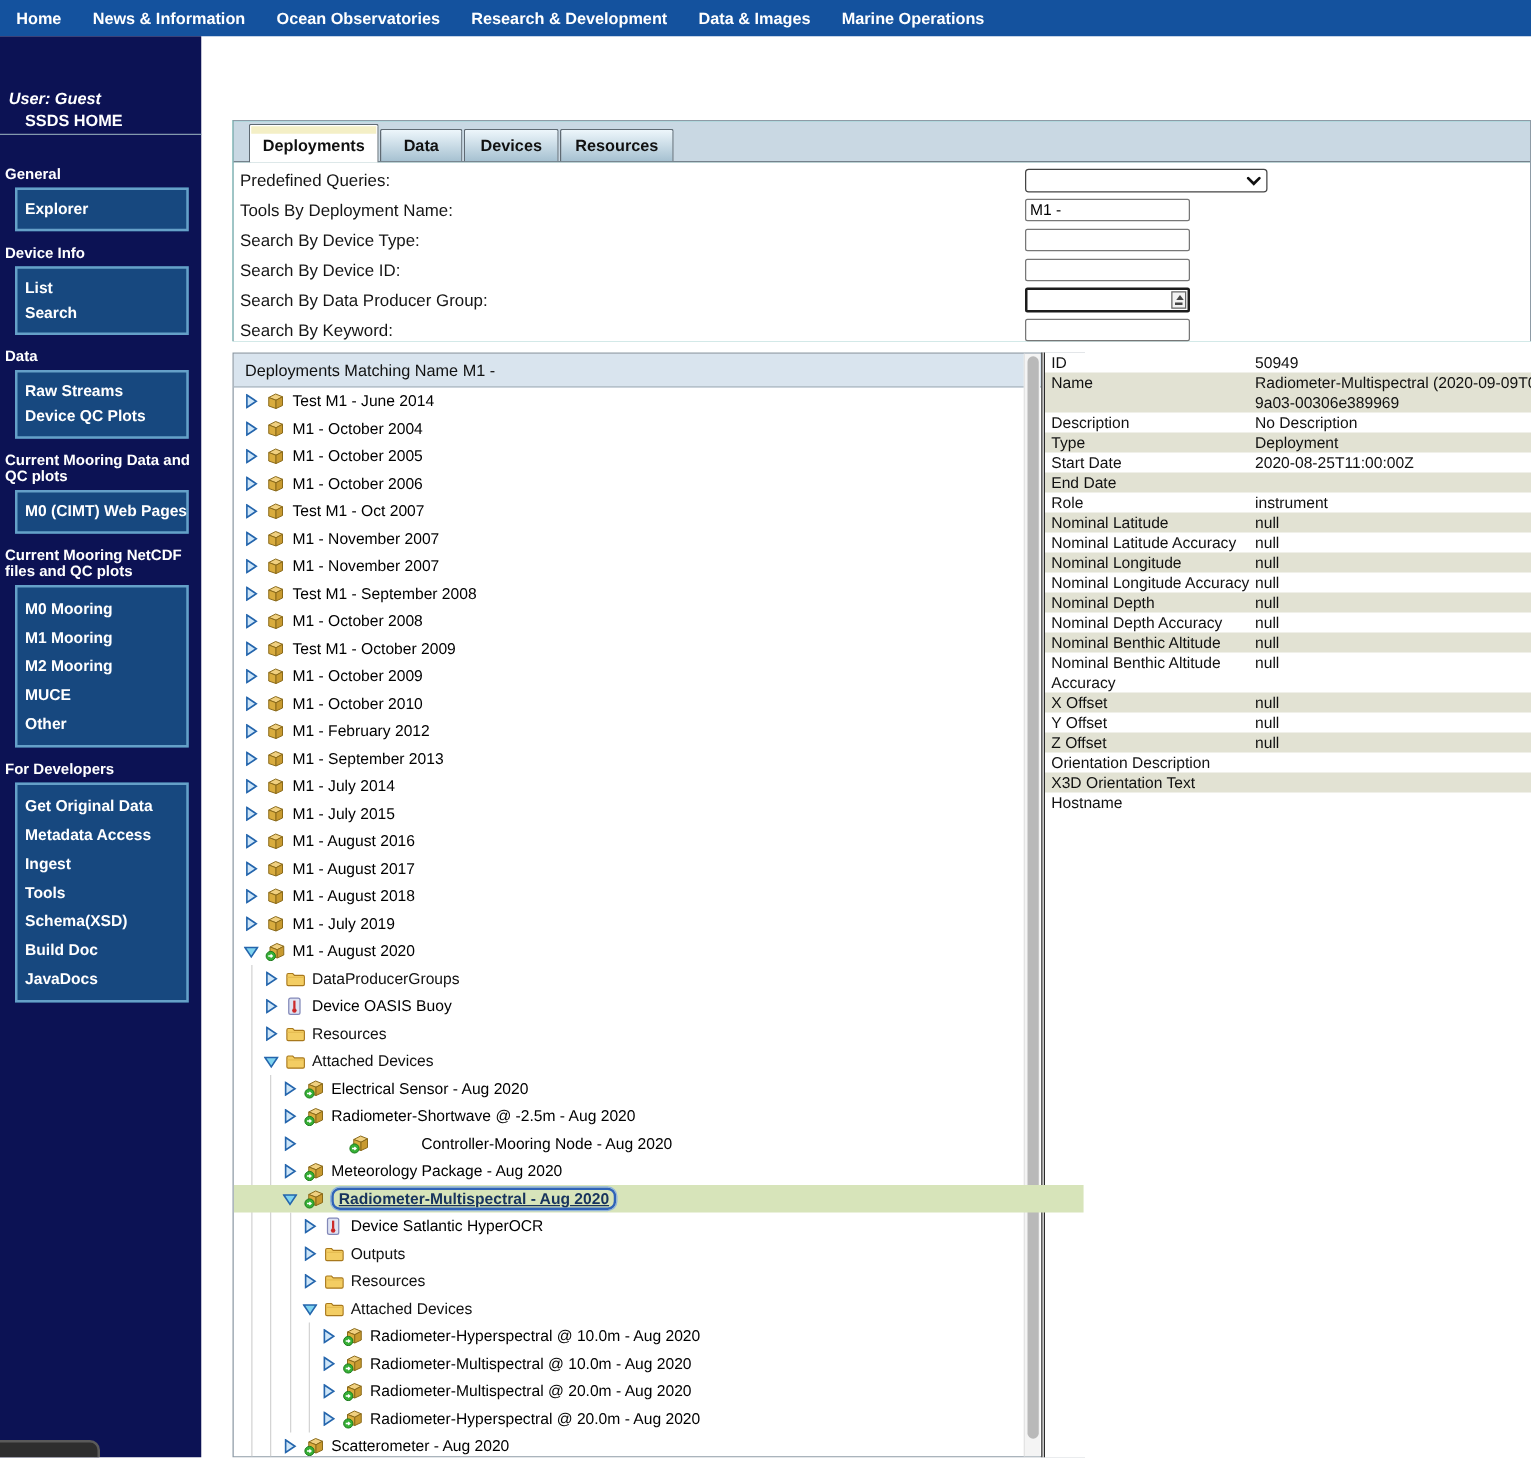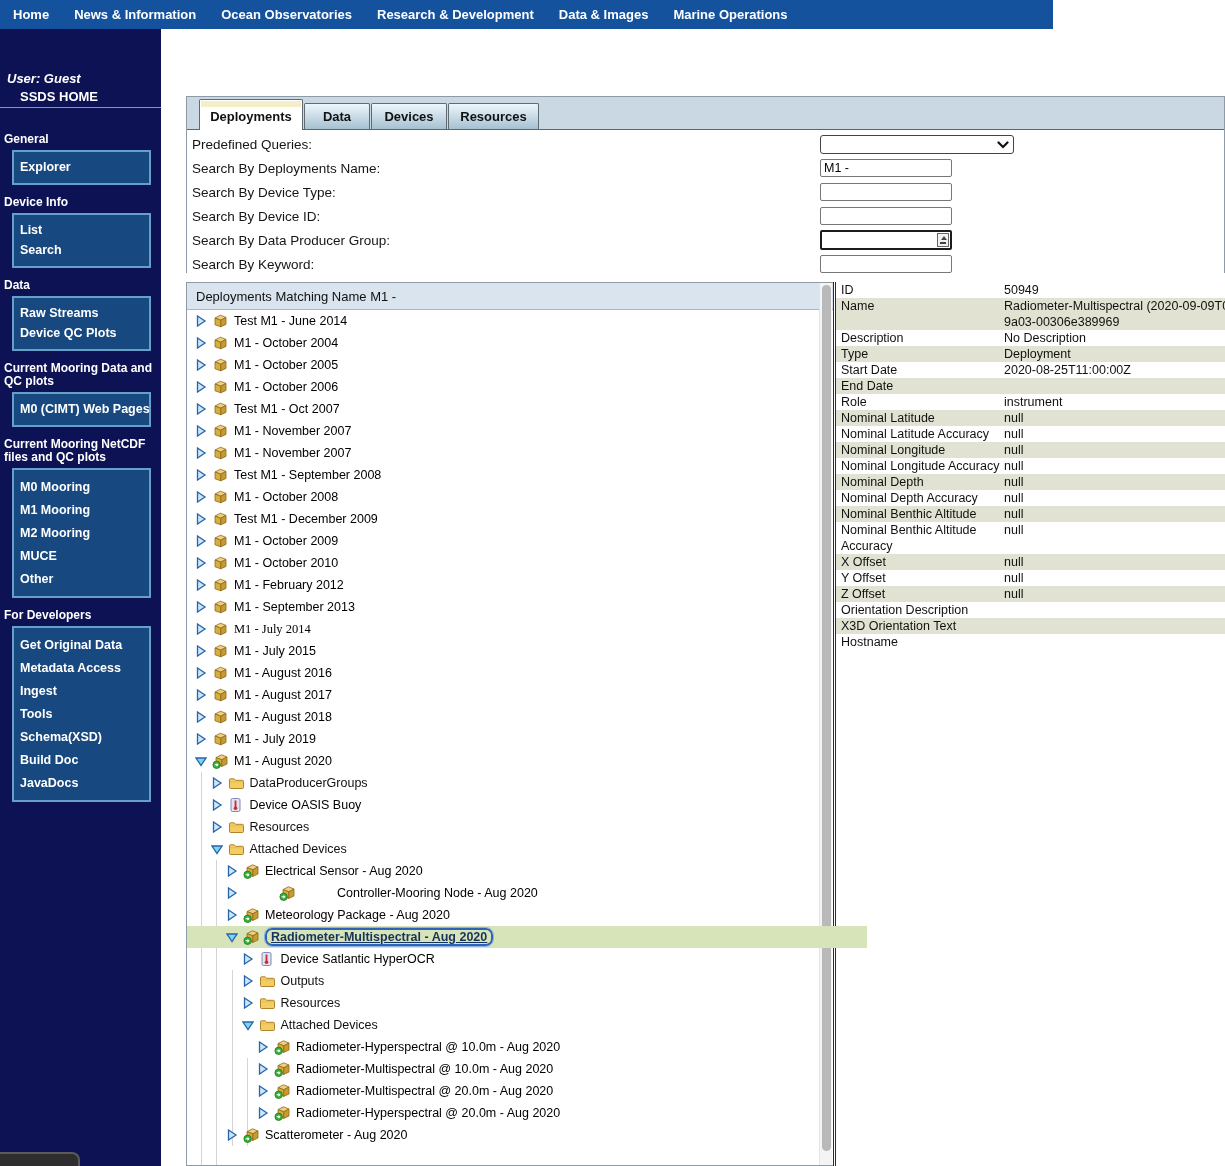--- a/index.html
+++ b/index.html
@@ -3,21 +3,21 @@
 <meta charset="utf-8">
 <style>
   * { margin:0; padding:0; box-sizing:border-box; }
   html,body { width:1225px; height:1166px; }
   body {
     position:relative; overflow:hidden; background:#ffffff;
     font-family:"Liberation Sans", sans-serif; color:#111;
   }
   
   .navbar {
-    position:absolute; left:0; top:0; width:1053px; height:29px;
+    position:absolute; left:0; top:0; width:1225px; height:29px;
     background:#14529e; display:flex; align-items:center; gap:25px;
     padding-left:13px;
   }
   .nav-item { color:#fff; font-size:13px; font-weight:bold; cursor:pointer; white-space:nowrap; }
   
   .sidebar {
     position:absolute; left:0; top:29px; width:161px; height:1137px;
     background:#0c1254; color:#fff;
   }
   .sb-user { margin:42px 0 0 7px; font-size:13px; font-weight:bold; font-style:italic; }
@@ -194,21 +194,21 @@
   <div class="formarea">
       <div class="form-row" style="top: 3px;">
         <span class="form-label">Predefined Queries:</span>
         <div class="sel">
           <svg width="12" height="10" viewBox="0 0 12 10">
             <path d="M1.5 2.5 L6 7 L10.5 2.5" fill="none" stroke="#111" stroke-width="2.2" stroke-linecap="round"></path>
           </svg>
         </div>
       </div>
       <div class="form-row" style="top: 27px;">
-        <span class="form-label">Search By Deployments Name:</span>
+        <span class="form-label">Tools By Deployment Name:</span>
         <input type="text" class="txt" value="M1 -" style="">
       </div>
       <div class="form-row" style="top: 51px;">
         <span class="form-label">Search By Device Type:</span>
         <input type="text" class="txt" style="">
       </div>
       <div class="form-row" style="top: 75px;">
         <span class="form-label">Search By Device ID:</span>
         <input type="text" class="txt" style="">
       </div>
@@ -332,21 +332,21 @@
       </div>
       <div class="trow" style="padding-left: 8px;">
         <span class="tri"><svg width="12" height="12" viewBox="0 0 12 12">
             <path d="M2.5 1 L10 6 L2.5 11 Z" fill="#cfe6f8" stroke="#2566ad" stroke-width="1.3"></path>
           </svg></span>
         <span class="ticon"><svg width="17" height="16" viewBox="0 0 17 16">
             <polygon points="3,5 8.5,2.2 14,4.4 8.8,7.2" fill="#f0d080" stroke="#8a6a1a" stroke-width="0.8"></polygon>
             <polygon points="3,5 8.8,7.2 8.8,13.8 3,11.8" fill="#d9ac3e" stroke="#8a6a1a" stroke-width="0.8"></polygon>
             <polygon points="8.8,7.2 14,4.4 14,11.4 8.8,13.8" fill="#c89a30" stroke="#8a6a1a" stroke-width="0.8"></polygon>
           </svg></span>
-        <span class="tlabel link">Test M1 - December 2009</span>
+        <span class="tlabel link">Test M1 - October 2009</span>
       </div>
       <div class="trow" style="padding-left: 8px;">
         <span class="tri"><svg width="12" height="12" viewBox="0 0 12 12">
             <path d="M2.5 1 L10 6 L2.5 11 Z" fill="#cfe6f8" stroke="#2566ad" stroke-width="1.3"></path>
           </svg></span>
         <span class="ticon"><svg width="17" height="16" viewBox="0 0 17 16">
             <polygon points="3,5 8.5,2.2 14,4.4 8.8,7.2" fill="#f0d080" stroke="#8a6a1a" stroke-width="0.8"></polygon>
             <polygon points="3,5 8.8,7.2 8.8,13.8 3,11.8" fill="#d9ac3e" stroke="#8a6a1a" stroke-width="0.8"></polygon>
             <polygon points="8.8,7.2 14,4.4 14,11.4 8.8,13.8" fill="#c89a30" stroke="#8a6a1a" stroke-width="0.8"></polygon>
           </svg></span>
@@ -378,21 +378,21 @@
         <span class="tri"><svg width="12" height="12" viewBox="0 0 12 12">
             <path d="M2.5 1 L10 6 L2.5 11 Z" fill="#cfe6f8" stroke="#2566ad" stroke-width="1.3"></path>
           </svg></span>
         <span class="ticon"><svg width="17" height="16" viewBox="0 0 17 16">
             <polygon points="3,5 8.5,2.2 14,4.4 8.8,7.2" fill="#f0d080" stroke="#8a6a1a" stroke-width="0.8"></polygon>
             <polygon points="3,5 8.8,7.2 8.8,13.8 3,11.8" fill="#d9ac3e" stroke="#8a6a1a" stroke-width="0.8"></polygon>
             <polygon points="8.8,7.2 14,4.4 14,11.4 8.8,13.8" fill="#c89a30" stroke="#8a6a1a" stroke-width="0.8"></polygon>
           </svg></span>
         <span class="tlabel link">M1 - September 2013</span>
       </div>
-      <div class="trow" style="padding-left: 8px; font-family: Liberation Serif, serif;">
+      <div class="trow" style="padding-left: 8px;">
         <span class="tri"><svg width="12" height="12" viewBox="0 0 12 12">
             <path d="M2.5 1 L10 6 L2.5 11 Z" fill="#cfe6f8" stroke="#2566ad" stroke-width="1.3"></path>
           </svg></span>
         <span class="ticon"><svg width="17" height="16" viewBox="0 0 17 16">
             <polygon points="3,5 8.5,2.2 14,4.4 8.8,7.2" fill="#f0d080" stroke="#8a6a1a" stroke-width="0.8"></polygon>
             <polygon points="3,5 8.8,7.2 8.8,13.8 3,11.8" fill="#d9ac3e" stroke="#8a6a1a" stroke-width="0.8"></polygon>
             <polygon points="8.8,7.2 14,4.4 14,11.4 8.8,13.8" fill="#c89a30" stroke="#8a6a1a" stroke-width="0.8"></polygon>
           </svg></span>
         <span class="tlabel link">M1 - July 2014</span>
       </div>
@@ -510,20 +510,33 @@
             <path d="M2.5 1 L10 6 L2.5 11 Z" fill="#cfe6f8" stroke="#2566ad" stroke-width="1.3"></path>
           </svg></span>
         <span class="ticon"><svg width="17" height="16" viewBox="0 0 17 16">
             <polygon points="4,4.6 9.5,1.8 15,4 9.8,6.8" fill="#f0d080" stroke="#8a6a1a" stroke-width="0.8"></polygon>
             <polygon points="4,4.6 9.8,6.8 9.8,13.4 4,11.4" fill="#d9ac3e" stroke="#8a6a1a" stroke-width="0.8"></polygon>
             <polygon points="9.8,6.8 15,4 15,11 9.8,13.4" fill="#c89a30" stroke="#8a6a1a" stroke-width="0.8"></polygon>
             <circle cx="4.6" cy="11.8" r="3.7" fill="#36b036" stroke="#1d7a1d" stroke-width="0.8"></circle>
             <path d="M2.6 11.8 L5.6 11.8 M4.5 10.6 L5.8 11.8 L4.5 13" stroke="#fff" stroke-width="1.1" fill="none"></path>
           </svg></span>
         <span class="tlabel link">Electrical Sensor - Aug 2020</span>
+      </div>
+      <div class="trow" style="padding-left: 39px;">
+        <span class="tri"><svg width="12" height="12" viewBox="0 0 12 12">
+            <path d="M2.5 1 L10 6 L2.5 11 Z" fill="#cfe6f8" stroke="#2566ad" stroke-width="1.3"></path>
+          </svg></span>
+        <span class="ticon"><svg width="17" height="16" viewBox="0 0 17 16">
+            <polygon points="4,4.6 9.5,1.8 15,4 9.8,6.8" fill="#f0d080" stroke="#8a6a1a" stroke-width="0.8"></polygon>
+            <polygon points="4,4.6 9.8,6.8 9.8,13.4 4,11.4" fill="#d9ac3e" stroke="#8a6a1a" stroke-width="0.8"></polygon>
+            <polygon points="9.8,6.8 15,4 15,11 9.8,13.4" fill="#c89a30" stroke="#8a6a1a" stroke-width="0.8"></polygon>
+            <circle cx="4.6" cy="11.8" r="3.7" fill="#36b036" stroke="#1d7a1d" stroke-width="0.8"></circle>
+            <path d="M2.6 11.8 L5.6 11.8 M4.5 10.6 L5.8 11.8 L4.5 13" stroke="#fff" stroke-width="1.1" fill="none"></path>
+          </svg></span>
+        <span class="tlabel link">Radiometer-Shortwave @ -2.5m - Aug 2020</span>
       </div>
       <div class="trow" style="padding-left: 39px; gap: 36px;">
         <span class="tri"><svg width="12" height="12" viewBox="0 0 12 12">
             <path d="M2.5 1 L10 6 L2.5 11 Z" fill="#cfe6f8" stroke="#2566ad" stroke-width="1.3"></path>
           </svg></span>
         <span class="ticon"><svg width="17" height="16" viewBox="0 0 17 16">
             <polygon points="4,4.6 9.5,1.8 15,4 9.8,6.8" fill="#f0d080" stroke="#8a6a1a" stroke-width="0.8"></polygon>
             <polygon points="4,4.6 9.8,6.8 9.8,13.4 4,11.4" fill="#d9ac3e" stroke="#8a6a1a" stroke-width="0.8"></polygon>
             <polygon points="9.8,6.8 15,4 15,11 9.8,13.4" fill="#c89a30" stroke="#8a6a1a" stroke-width="0.8"></polygon>
             <circle cx="4.6" cy="11.8" r="3.7" fill="#36b036" stroke="#1d7a1d" stroke-width="0.8"></circle>

